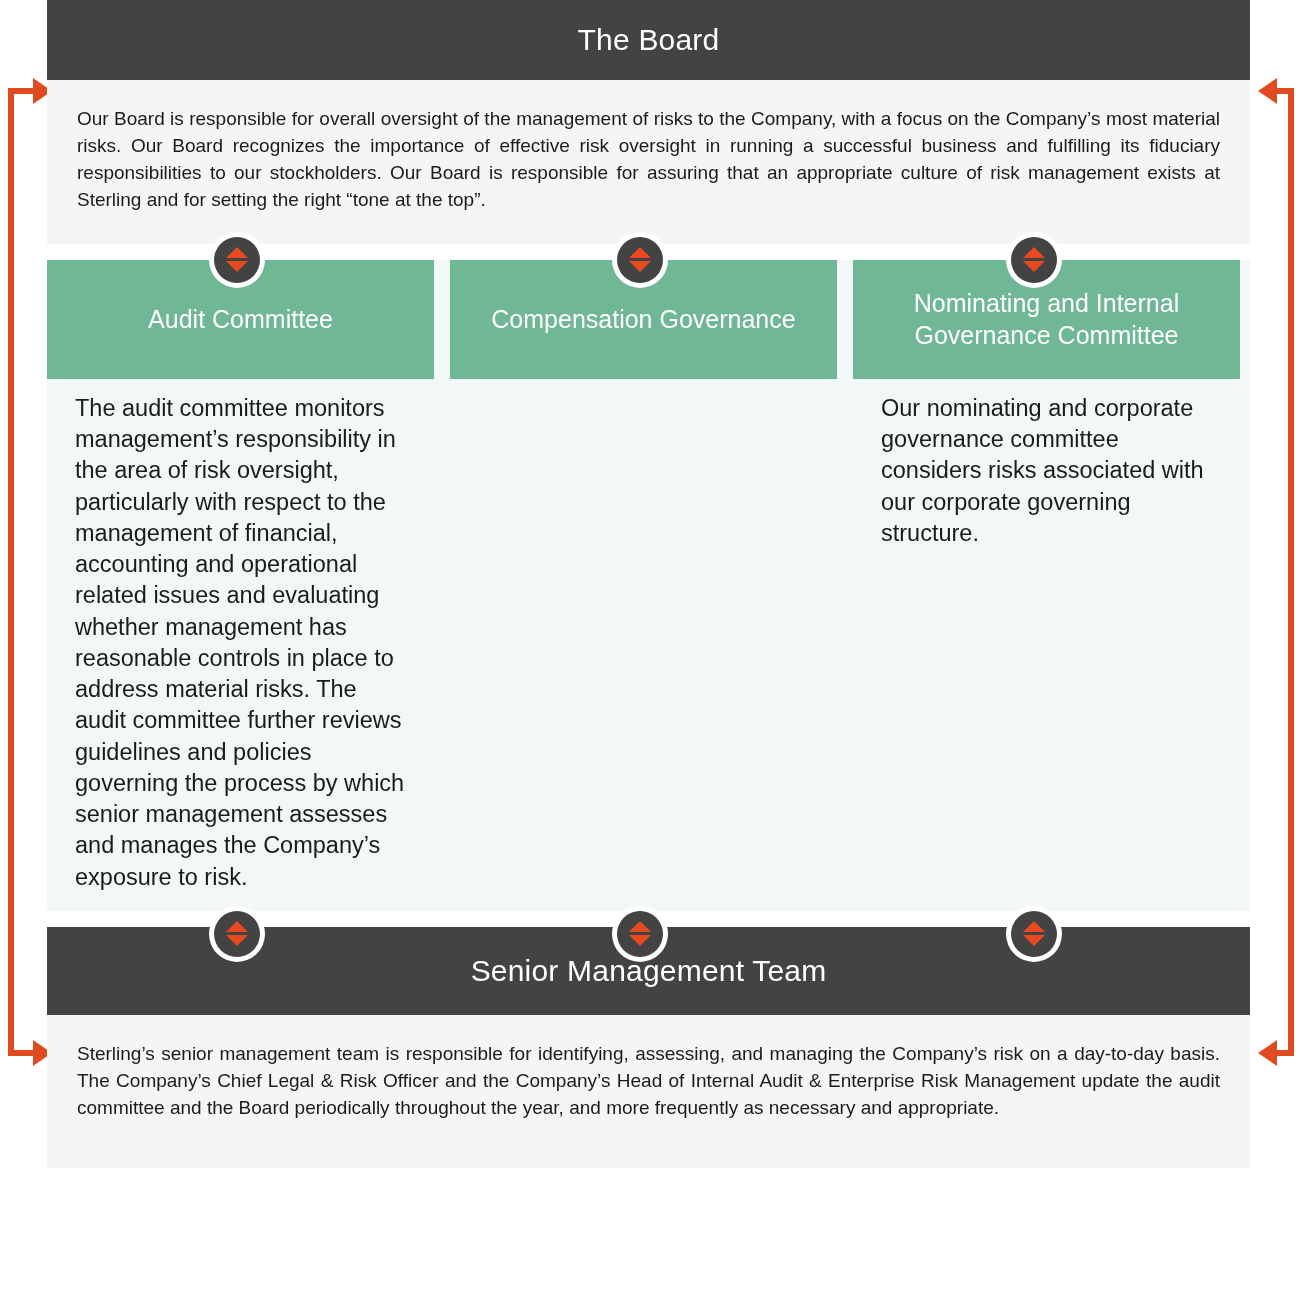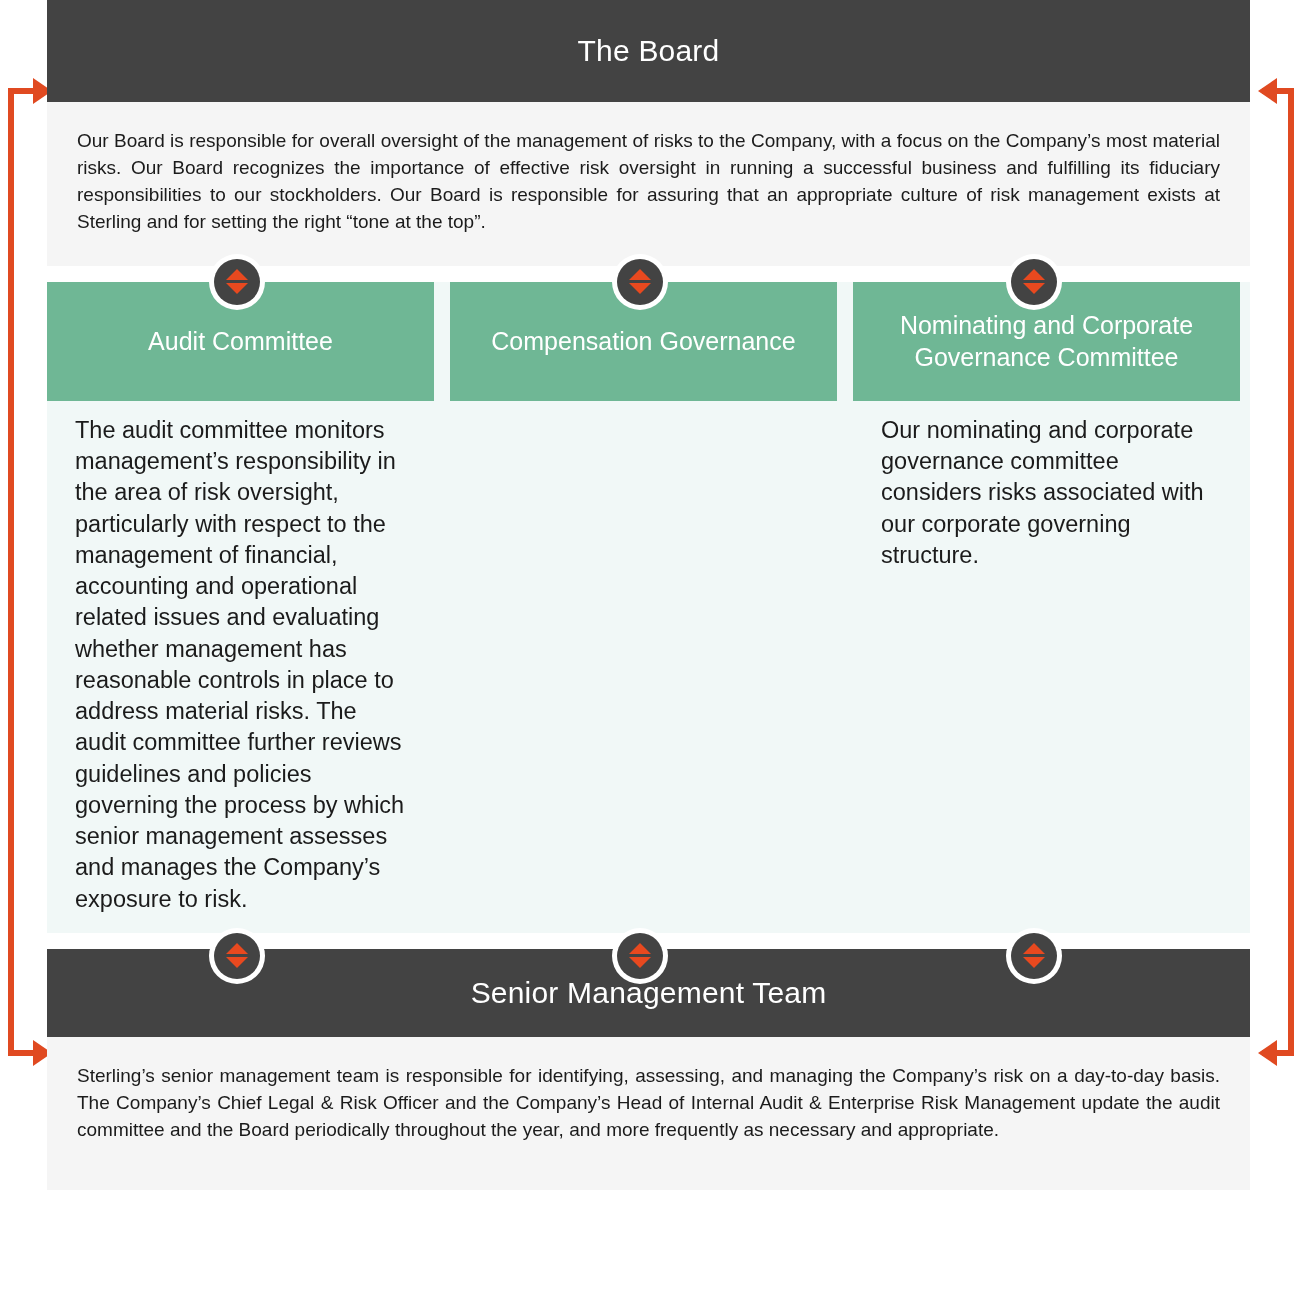--- a/index.html
+++ b/index.html
@@ -64,21 +64,21 @@
     color: #ffffff;
     text-align: center;
     font-family: "Liberation Sans Narrow", "Liberation Sans", sans-serif;
     font-size: 30px;
     font-weight: 400;
     letter-spacing: .2px;
     display: flex;
     align-items: center;
     justify-content: center;
   }
-  .bar-board  { height: 102px; }
+  .bar-board  { height: 80px; }
   .bar-senior { height: 88px; }
 
   .panel {
     background: #f5f5f5;
     box-sizing: border-box;
   }
   .panel-top    { padding: 26px 30px 30px 30px; }
   .panel-bottom { padding: 26px 30px 46px 30px; }
 
   .panel p {
@@ -201,21 +201,21 @@
       </div>
 
       <div class="col">
         <div class="col-head">
           <span>Compensation Governance</span>
         </div>
       </div>
 
       <div class="col">
         <div class="col-head">
-          <span>Nominating and Corporate Governance Committee</span>
+          <span>Nominating and Internal Governance Committee</span>
         </div>
         <div class="col-body">
           <p>Our nominating and corporate governance committee considers risks associated with our corporate governing structure.</p>
         </div>
       </div>
 
       <div class="ud ud-top-1">
           <i class="up"></i>
           <i class="down"></i>
         </div>

